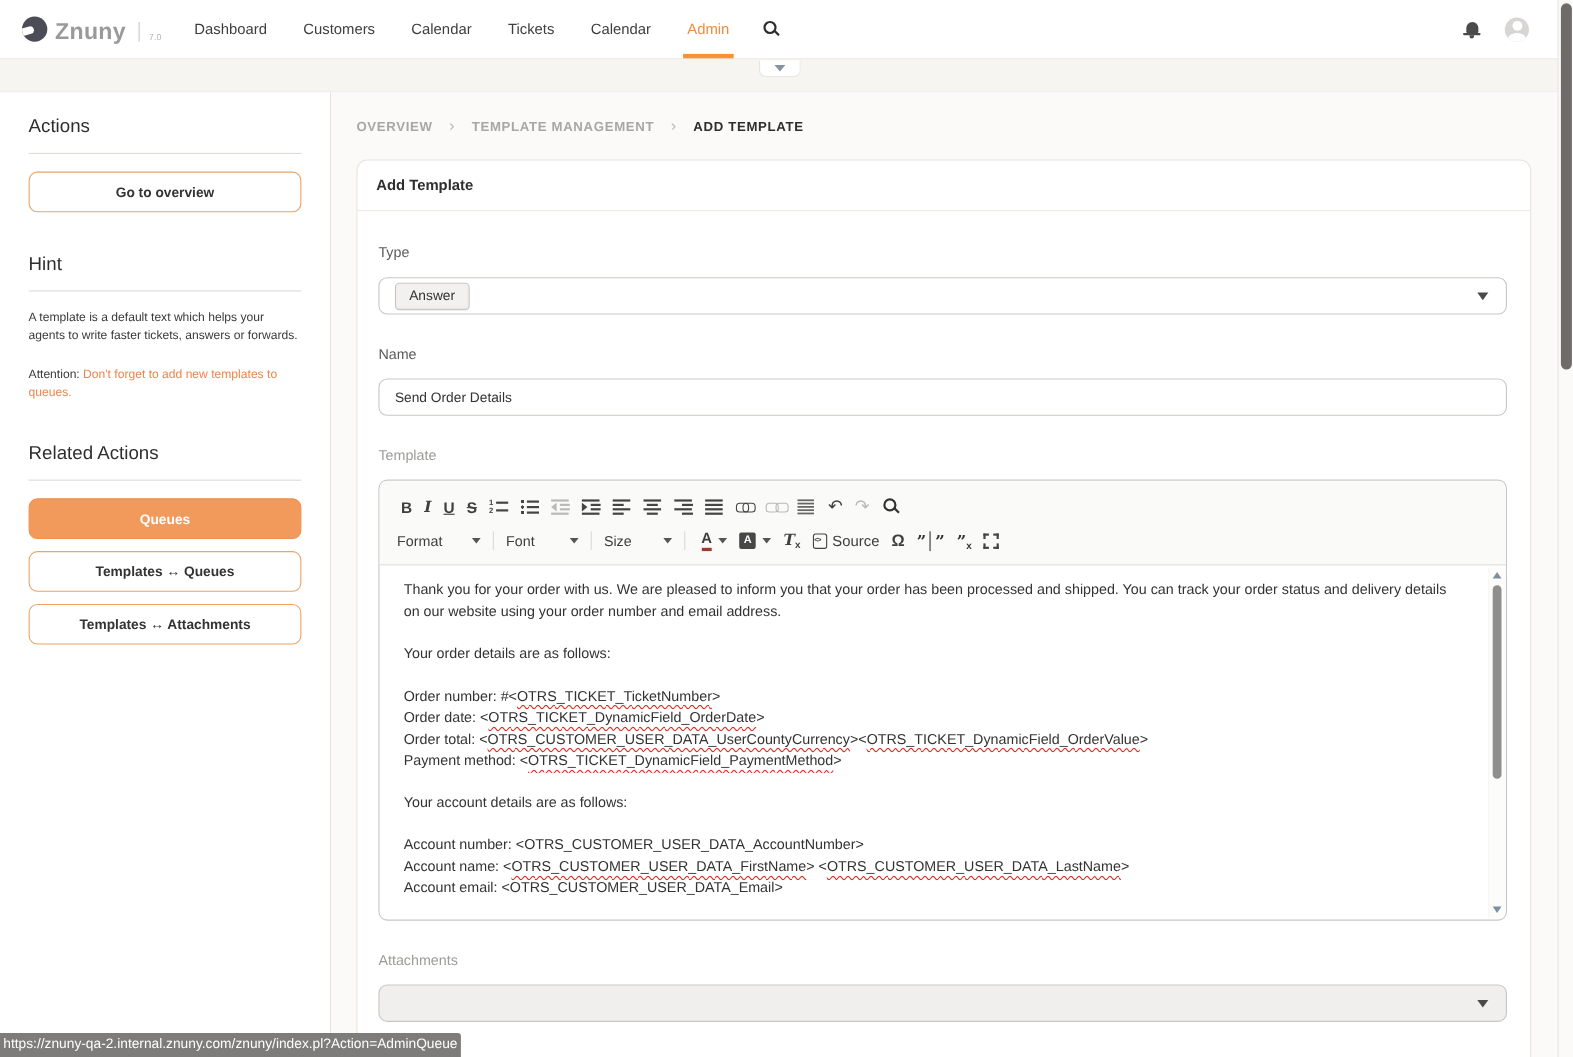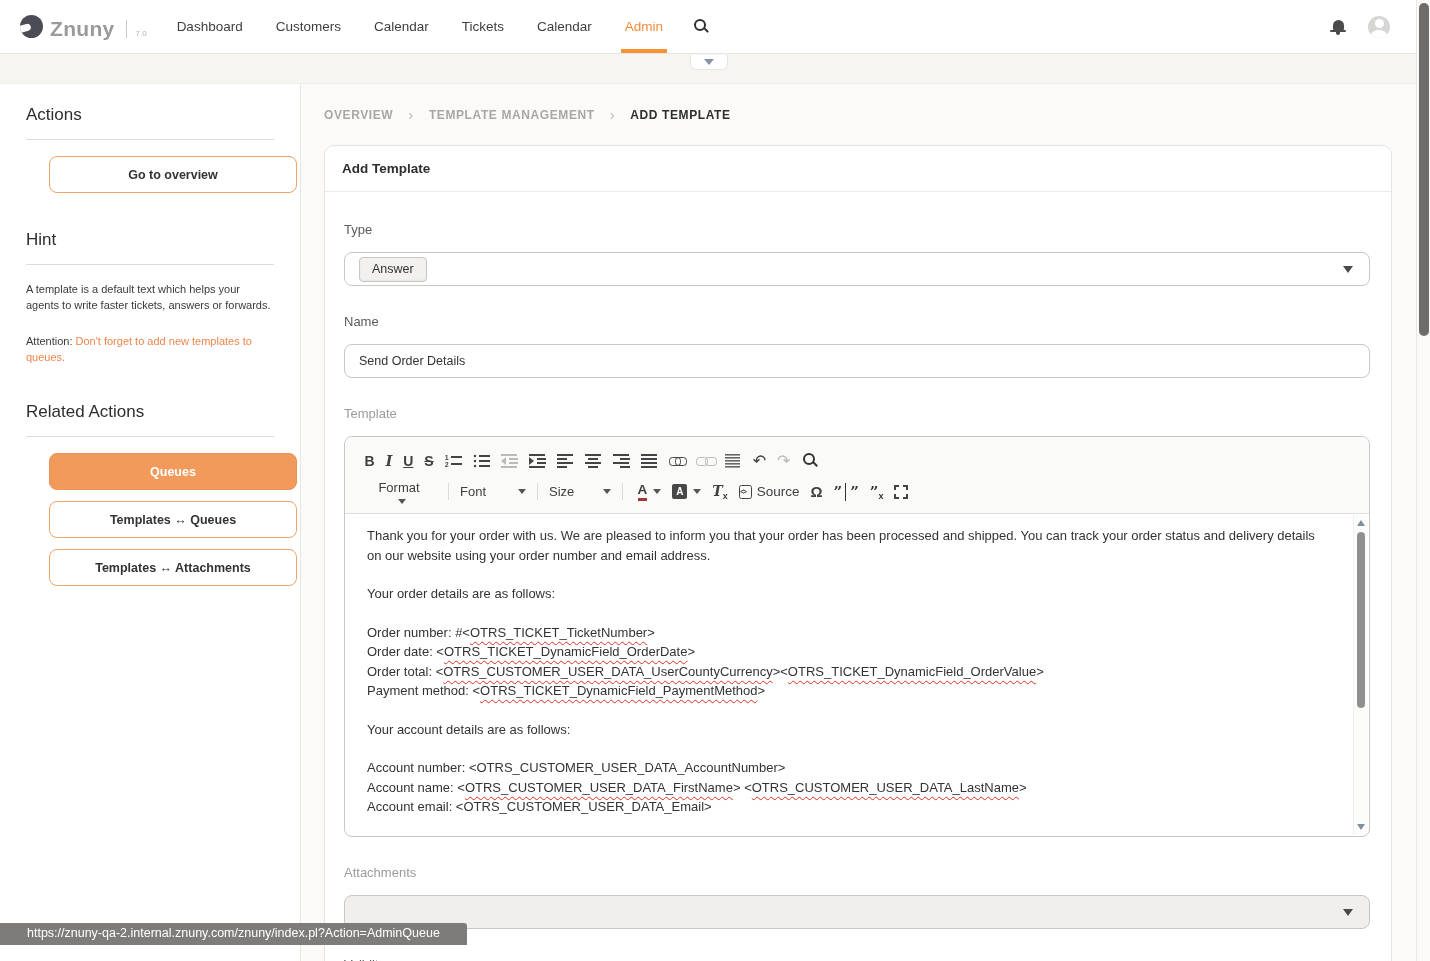--- a/index.html
+++ b/index.html
@@ -48,21 +48,21 @@
 
   
   .layout { display:flex; height:877px; }
   .sidebar { width:301px; min-width:301px; background:#fff; border-right:1px solid #e7e5e2; padding:21px 26px 0; }
   .side-title { font-size:17px; font-weight:400; color:#2e2e2e; margin:0 0 14px; }
   .side-hr { border:none; border-top:1px solid #dddbd7; margin:0 0 16px; }
   .side-sec { margin-bottom:37px; }
   .side-btn {
     display:block; width:100%; height:37px; border-radius:8px; background:#fff;
     border:1px solid #eca367; font-size:12.5px; font-weight:700; color:#333;
-    font-family:inherit; cursor:pointer;margin-left:23px;
+    font-family:inherit; cursor:pointer;
   }
   .side-btn.solid { background:#f19a5b; border-color:#ee9150; color:#fff; }
   .side-btn + .side-btn { margin-top:11px; }
   .hint-p { font-size:11px; line-height:16px; color:#3a3a3a; margin:0 0 20px; }
   .hint-orange { color:#ee854c; }
 
   
   .content { flex:1; padding:24px 38px 0 23px; overflow:hidden; background:#fbfaf9; }
   .breadcrumb { display:flex; align-items:center; gap:15px; font-size:12px; letter-spacing:.6px; color:#a9a7a3; font-weight:600; margin:0 0 23px; }
   .crumb { cursor:pointer; }
@@ -187,21 +187,21 @@
   .ed-sb .up, .ed-sb .dn { position:absolute; left:3px; width:0; height:0; border-left:4.5px solid transparent; border-right:4.5px solid transparent; }
   .ed-sb .up { top:5px; border-bottom:6px solid #7d8ea0; }
   .ed-sb .dn { bottom:5px; border-top:6px solid #7d8ea0; }
   .ed-sb .thumb { position:absolute; left:3px; top:17px; width:8px; height:176px; background:#8f8f8f; border-radius:4px; }
 
   .validity-label { margin-bottom:0; color:#5a5a5a; }
 
   
   .page-scrollbar { position:absolute; right:0; top:0; width:14px; height:961px; background:#fbfaf9; border-left:1px solid #e8e6e3; z-index:6; }
   .page-thumb { position:absolute; left:2px; top:3px; width:10px; height:333px; background:#6f6b68; border-radius:5px; }
-  .status-tooltip { position:absolute; left:0; bottom:16px; background:#7d7c7a; color:#fff; font-size:12.5px; padding:3px 27px 5px; border-radius:0 3px 0 0; z-index:10; }
+  .status-tooltip { position:absolute; left:0; bottom:0; background:#7d7c7a; color:#fff; font-size:12.5px; padding:3px 3px 5px; border-radius:0 3px 0 0; z-index:10; }
 </style>
 </head>
 <body>
 
 <header class="navbar">
   <div class="logo">
     <span class="logo-mark"></span>
     <span class="logo-text">Znuny</span>
     <span class="logo-sep"></span>
     <span class="logo-ver">7.0</span>
@@ -336,21 +336,21 @@
                     <span class="tbi glyph undo">↶</span>
                   </button>
                   <button class="tb-btn disabled">
                     <span class="tbi glyph redo">↷</span>
                   </button>
                   <button class="tb-btn">
                     <span class="tbi search-sm"></span>
                   </button>
                 </div>
               <div class="ed-row" id="tb-row2">
-                  <button class="tb-dd" style="width: 80px; flex-direction: column;">
+                  <button class="tb-dd" style="width: 80px;">
                     <span class="dd-label">Format</span>
                     <i class="caret-sm"></i>
                   </button>
                   <span class="tb-sep"></span>
                   <button class="tb-dd" style="width: 70px;">
                     <span class="dd-label">Font</span>
                     <i class="caret-sm"></i>
                   </button>
                   <span class="tb-sep"></span>
                   <button class="tb-dd" style="width: 66px;">

